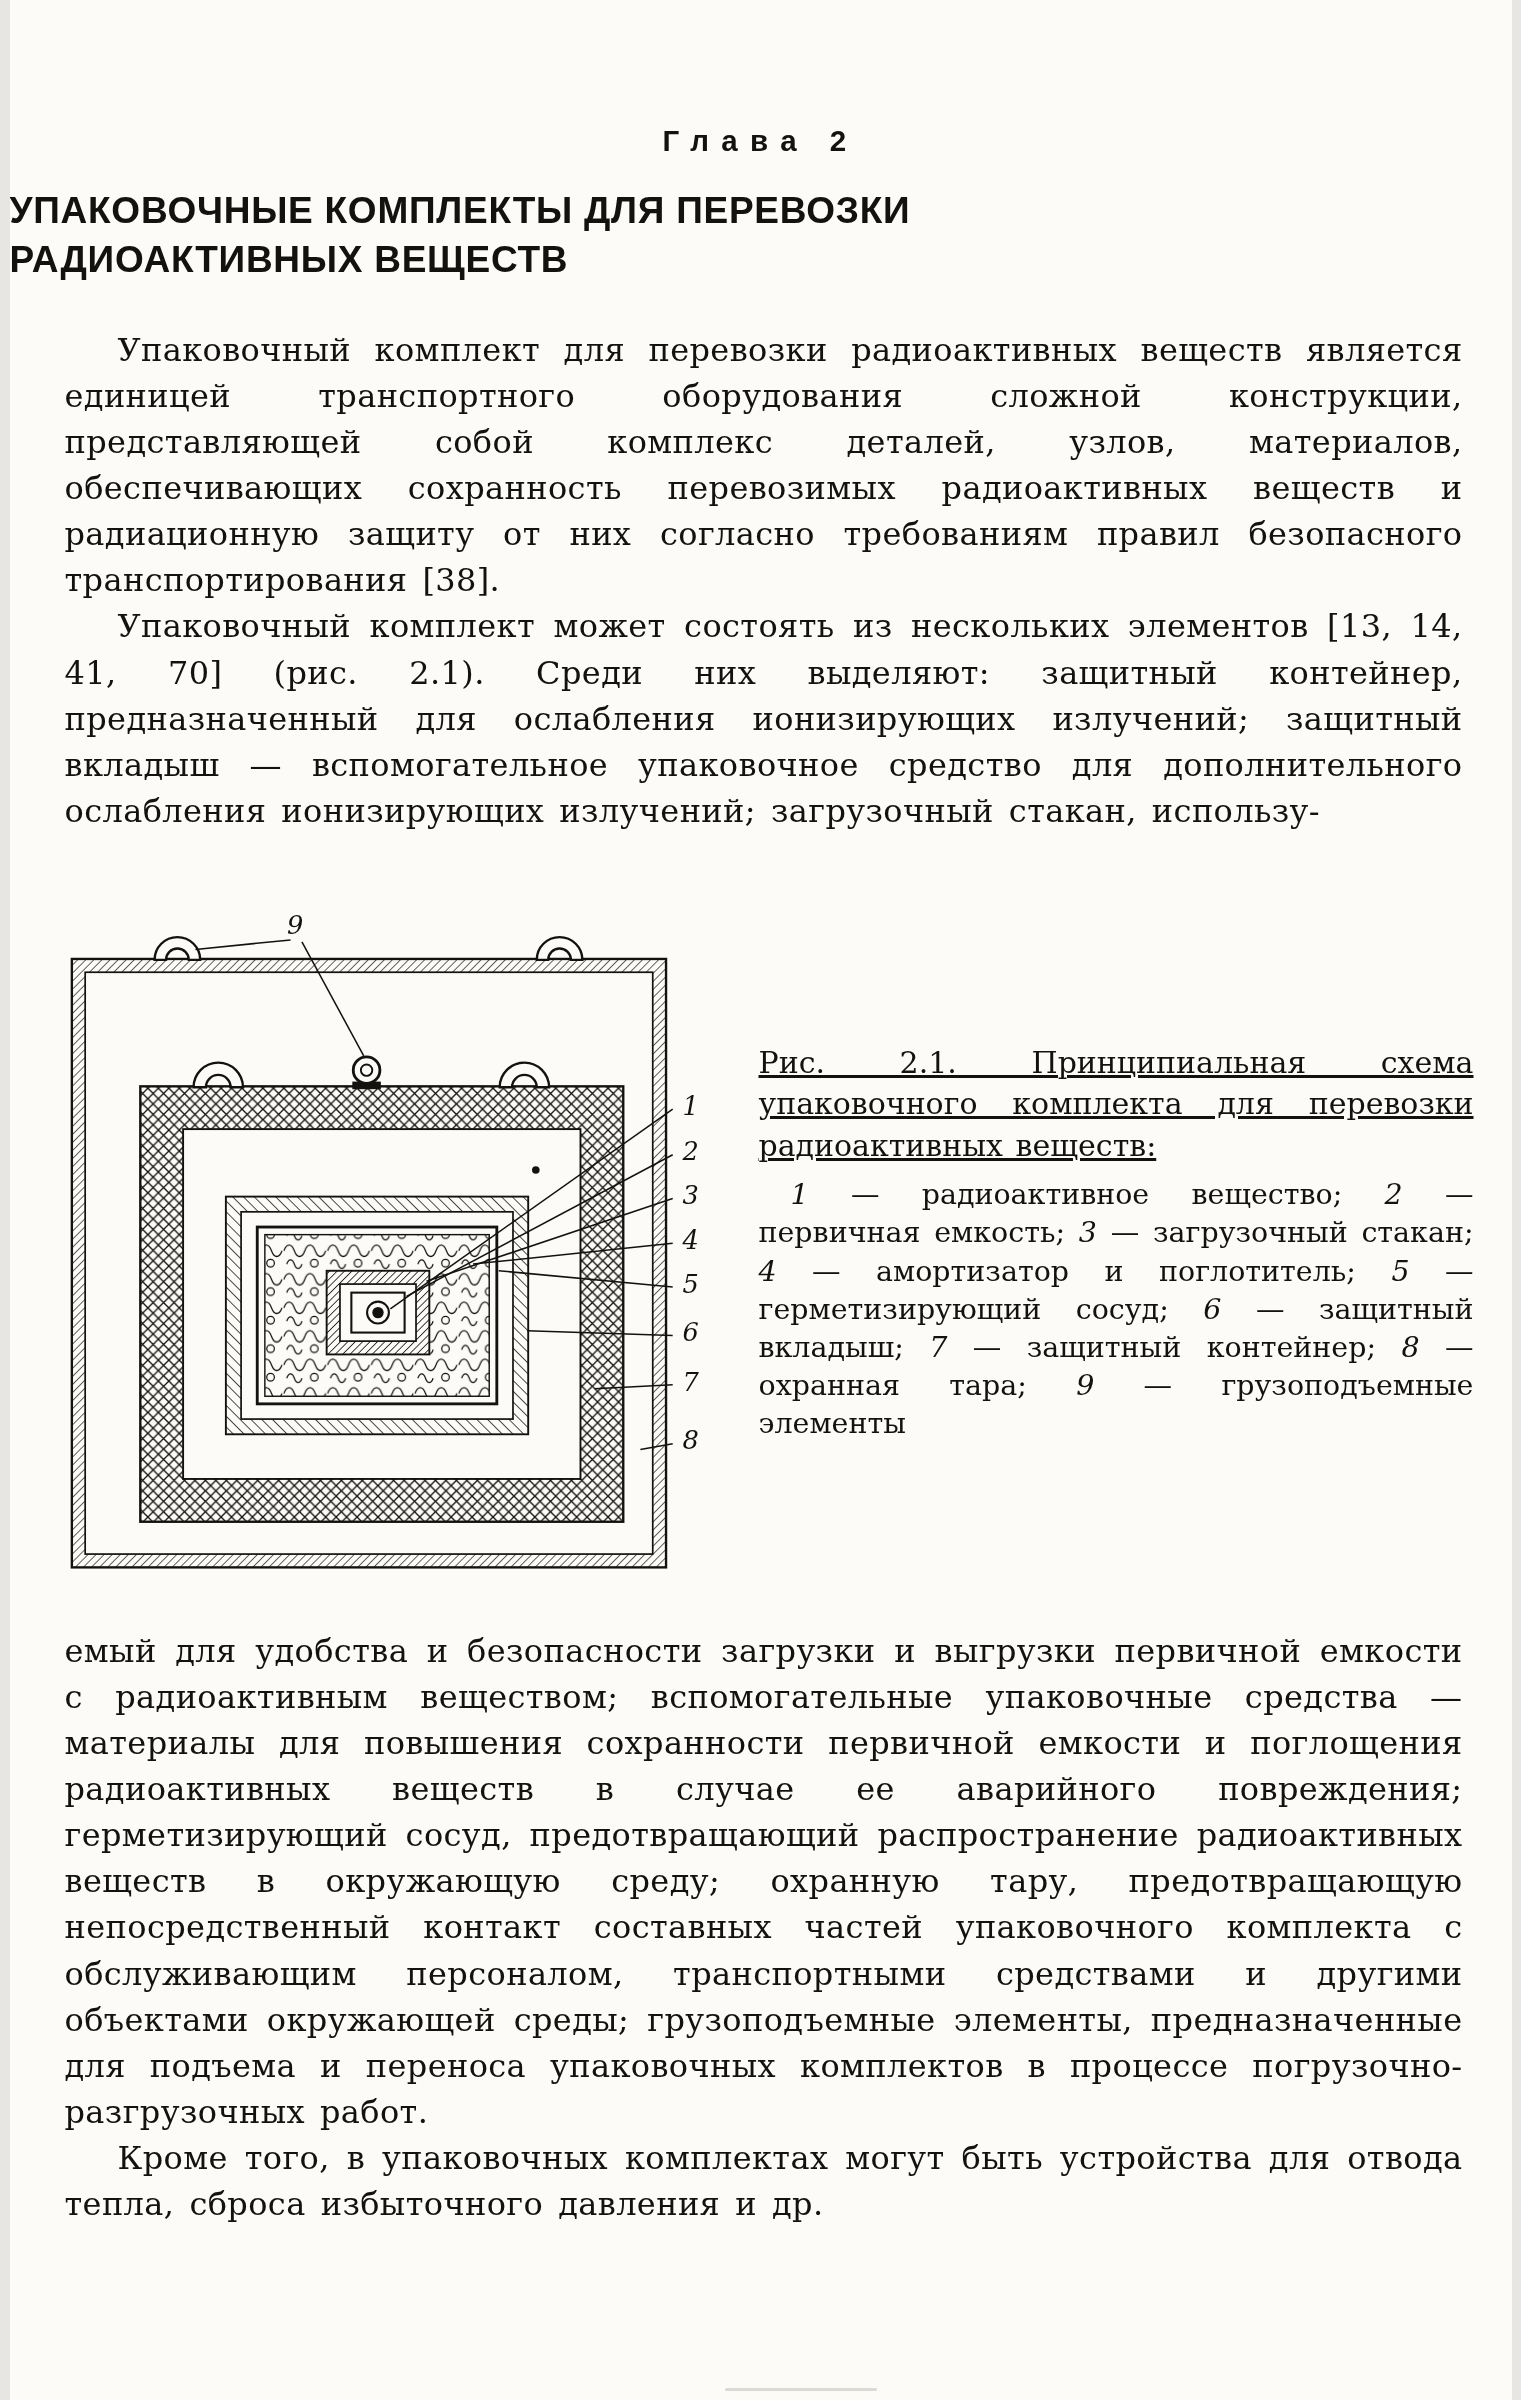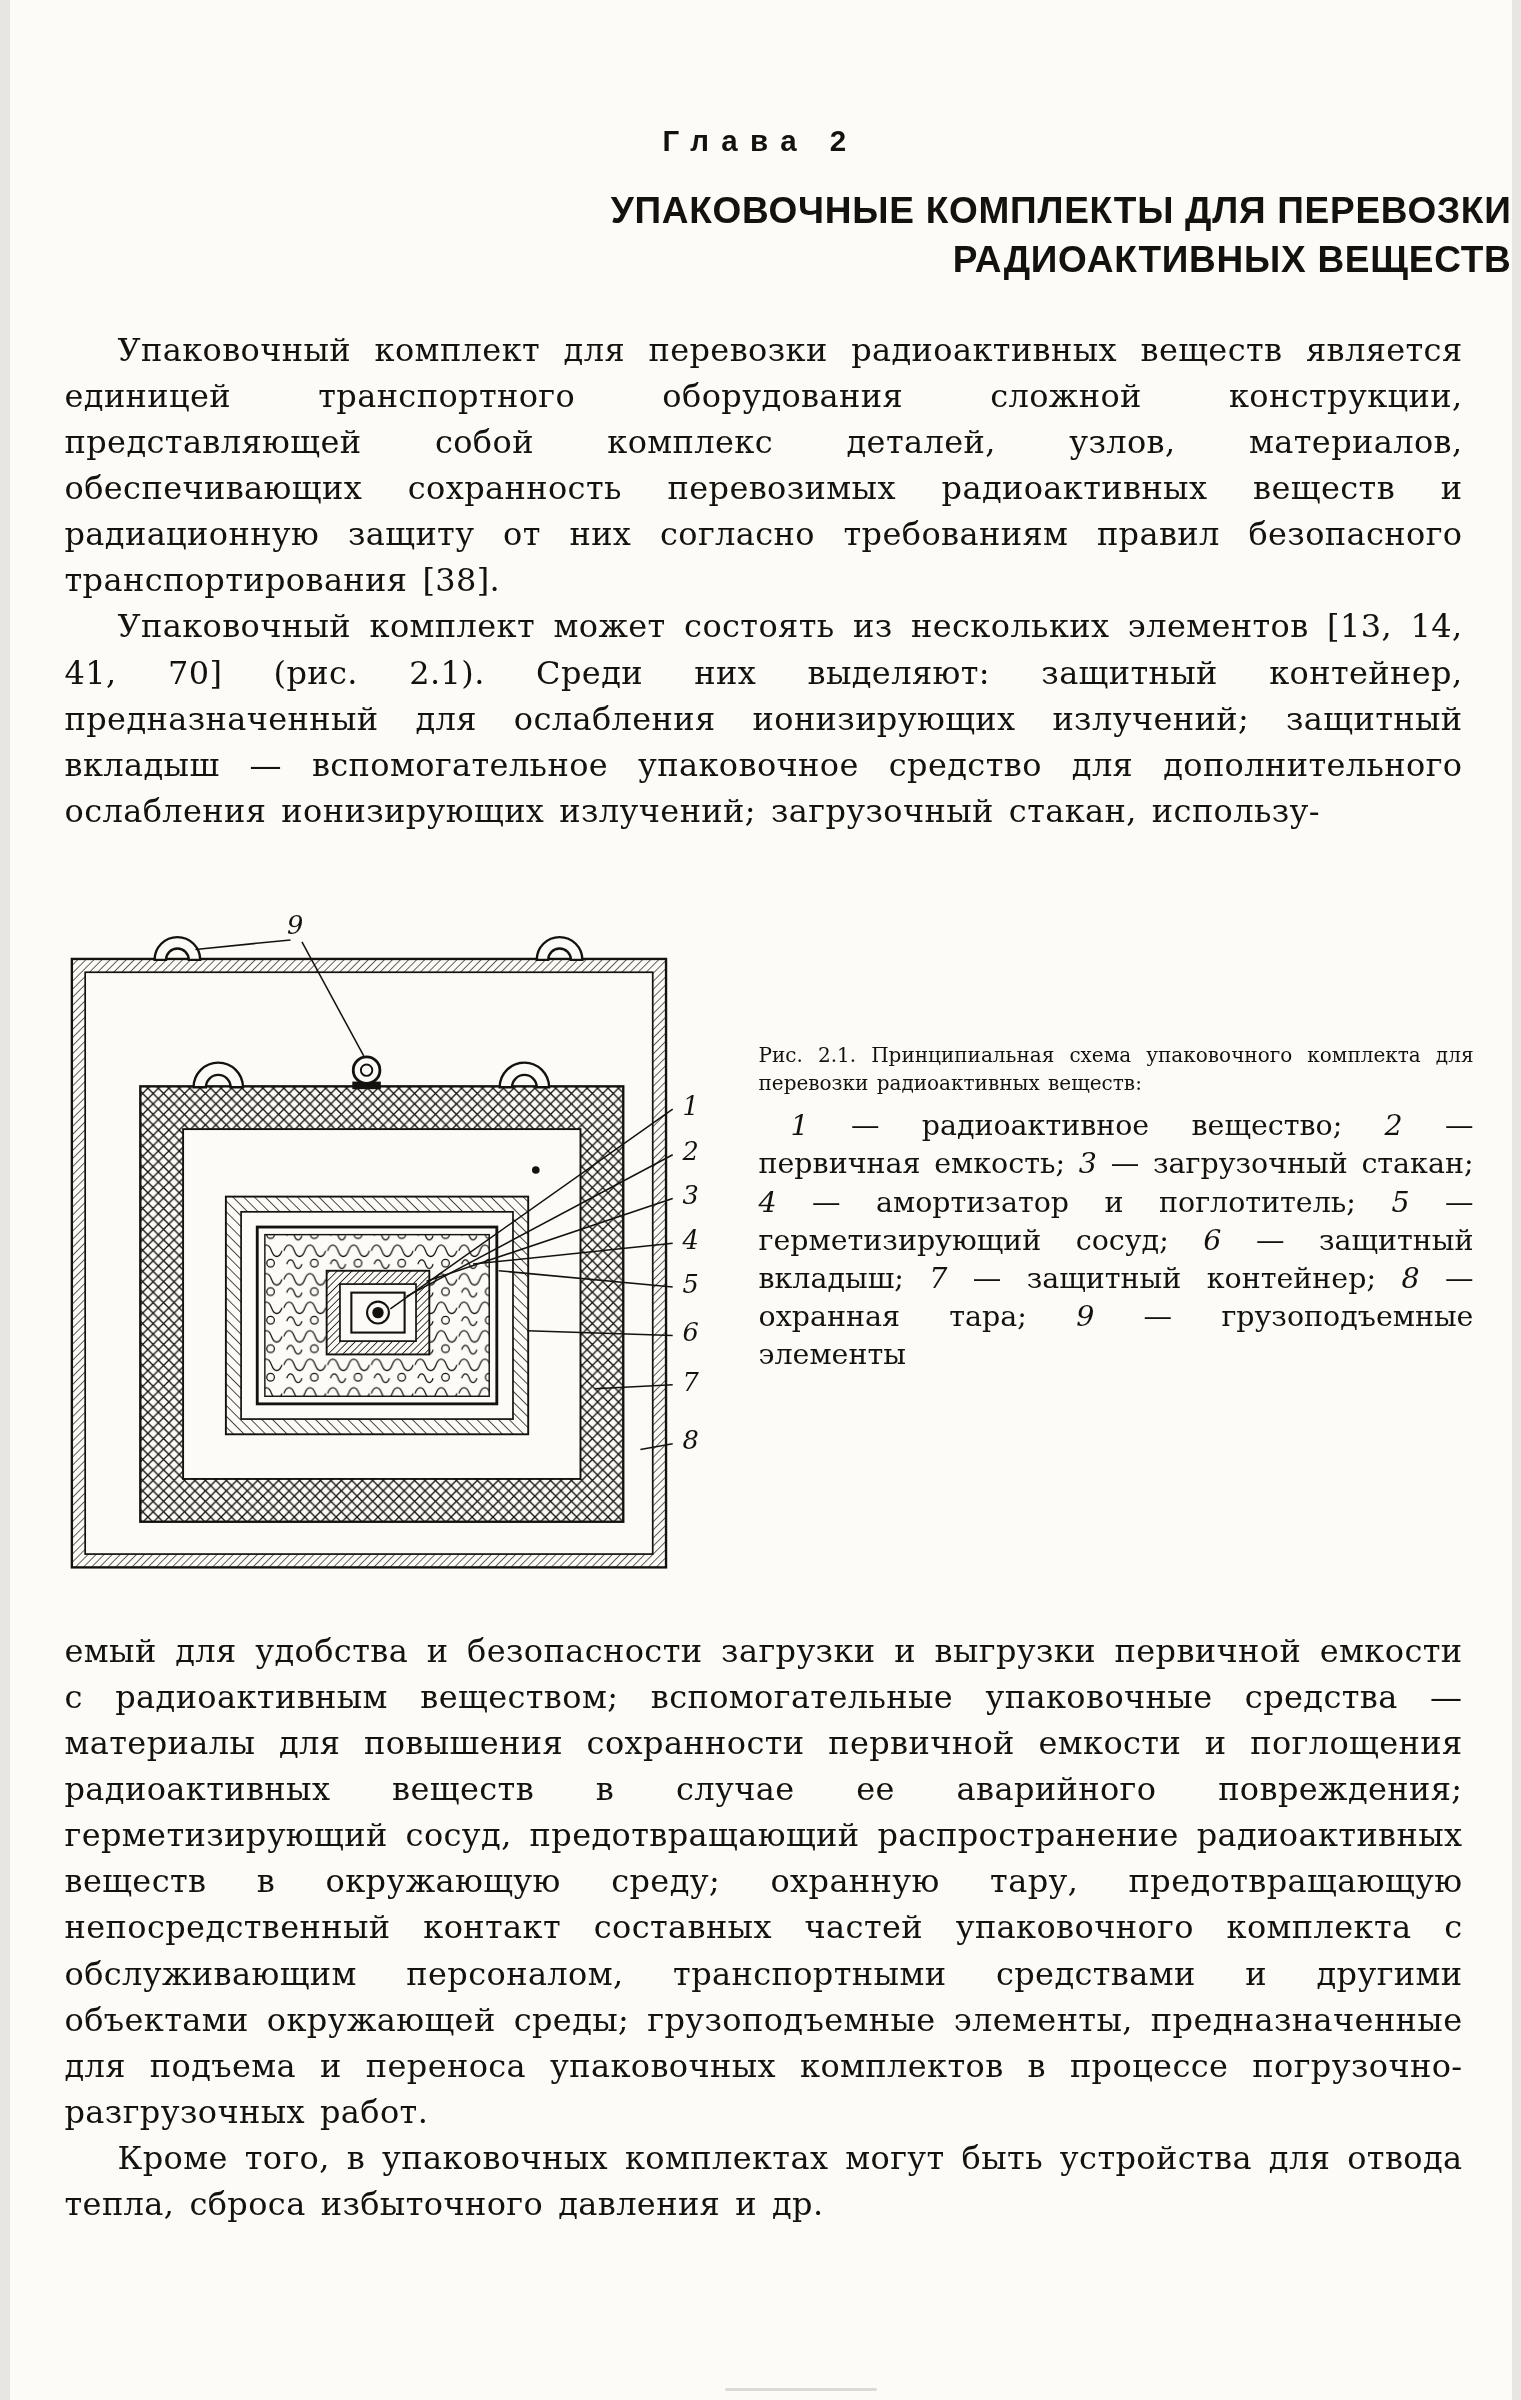--- a/index.html
+++ b/index.html
@@ -8,36 +8,36 @@
     position:relative; width:1502px; height:2401px; margin:0 auto;
     background:#fcfbf8; color:#14120f; overflow:hidden;
     font-family:"DejaVu Serif", serif;
   }
   .chapter {
     position:absolute; top:124px; left:0; right:0; text-align:center;
     font-family:"Liberation Sans", sans-serif; font-weight:bold;
     font-size:29.5px; letter-spacing:0.42em;
   }
   .title {
-    position:absolute; top:186px; left:0; right:0; text-align:right;
+    position:absolute; top:186px; left:0; right:0; text-align:left;
     font-family:"Liberation Sans", sans-serif; font-weight:700;
     font-size:37px; line-height:1.33; letter-spacing:0.02em;
   }
   .body-text {
     position:absolute; left:55px; right:49px;
     font-size:32px; line-height:1.44; text-align:justify;
     letter-spacing:0.012em; word-spacing:0.14em;
   }
   .body-text-top { top:327px; }
   .body-text-bottom { top:1628px; }
   p.indent { text-indent:53px; }
   p.noindent { text-indent:0; }
   .figure-svg { position:absolute; left:54px; top:900px; width:666px; height:694px; }
   .figure-caption { position:absolute; left:749px; top:1042px; width:715px; }
-  .figure-caption .cap { font-size:20px; line-height:1.38; text-align:justify; word-spacing:0.1em; }
+  .figure-caption .cap { font-size:30px; line-height:1.38; text-align:justify; word-spacing:0.1em;text-decoration:underline; }
   .figure-caption .legend {
     margin-top:10px; font-size:28.5px; line-height:1.34;
     text-align:justify; text-indent:32px; word-spacing:0.08em;
   }
   .legend .num { font-style:italic; }
   .callout-num { font:italic 27px "DejaVu Serif", serif; fill:#14120f; }
   .diagram-line { stroke:#14120f; stroke-width:1.6; }
   .scan-mark {
     position:absolute; left:715px; top:2388px; width:152px; height:2.9px;
     background:#c9c7c2; opacity:0.65; border-radius:1.9px;

